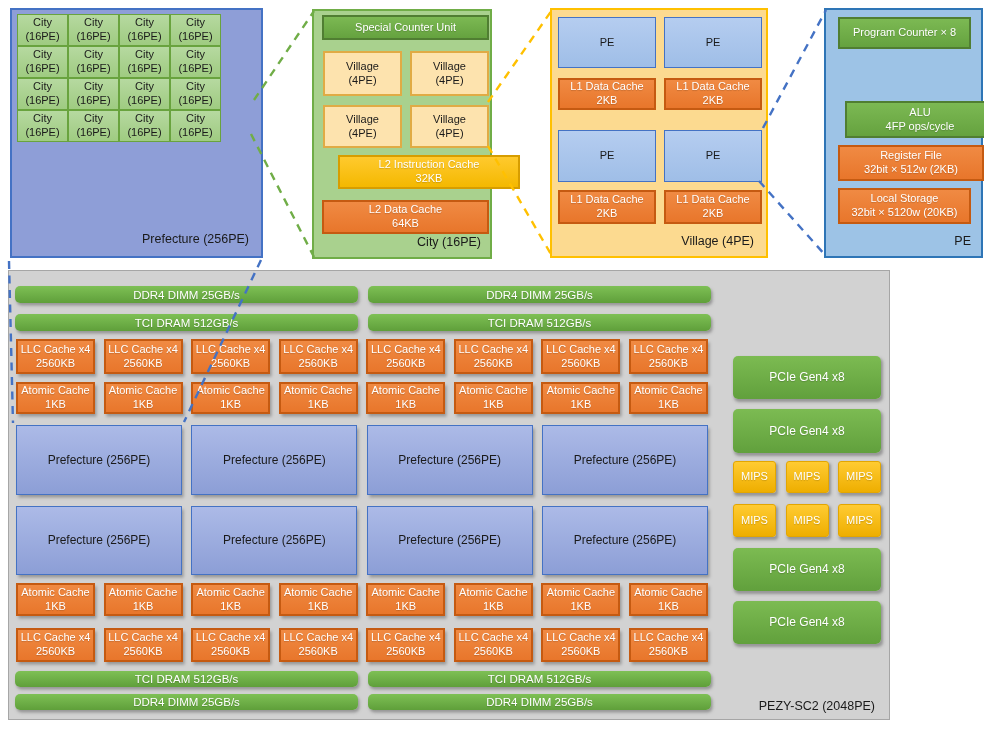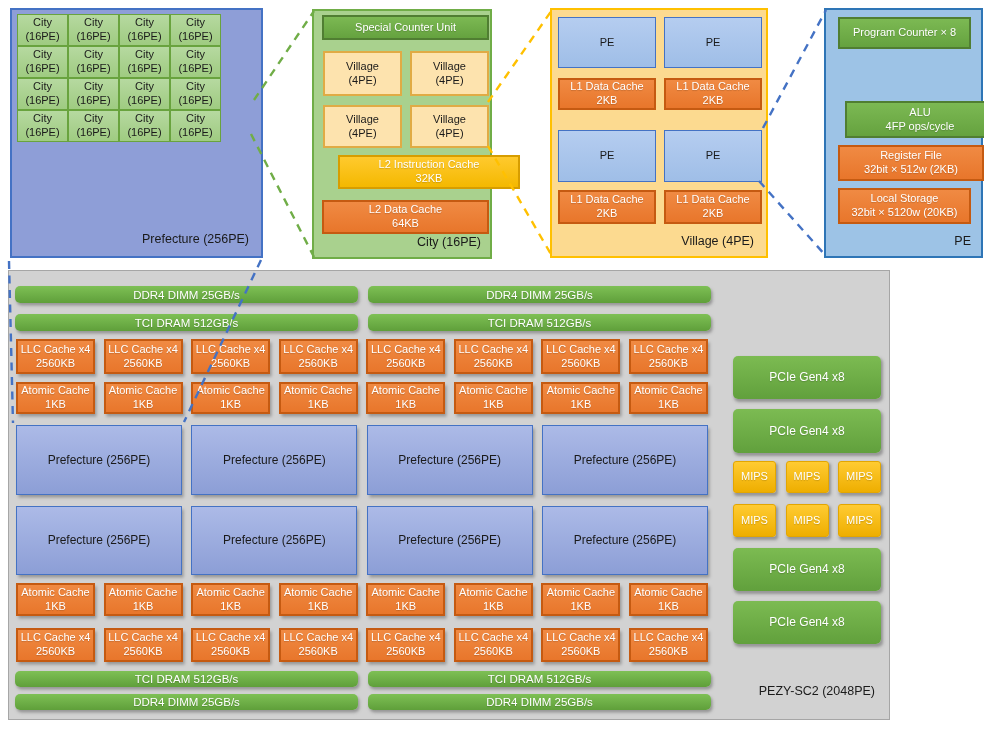--- a/index.html
+++ b/index.html
@@ -463,16 +463,16 @@
         </div>
     </div>
 
     <div class="box abs pcie wt shadow" style="top:277px;height:43px;">
         <span>PCIe Gen4 x8</span>
       </div>
     <div class="box abs pcie wt shadow" style="top:330px;height:43px;">
         <span>PCIe Gen4 x8</span>
       </div>
 
-    <div class="panel-label" style="right:14px;bottom:21px;">PEZY-SC2 (2048PE)</div>
+    <div class="panel-label" style="right:14px;bottom:6px;">PEZY-SC2 (2048PE)</div>
   </div>
 
 </div>
 
 </body></html>

